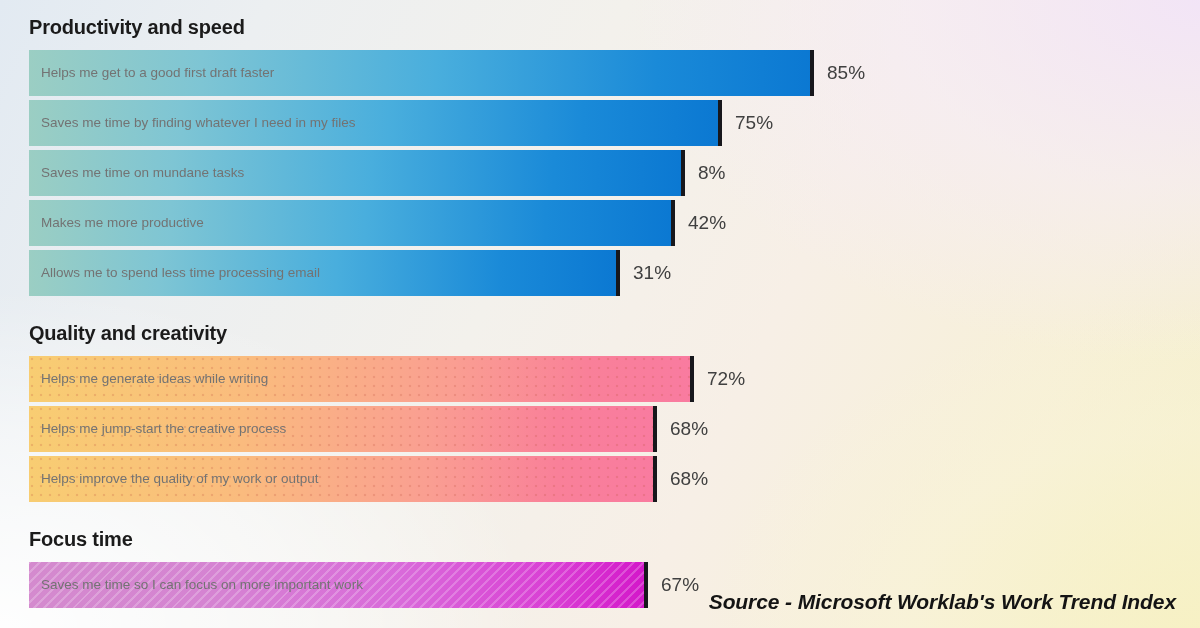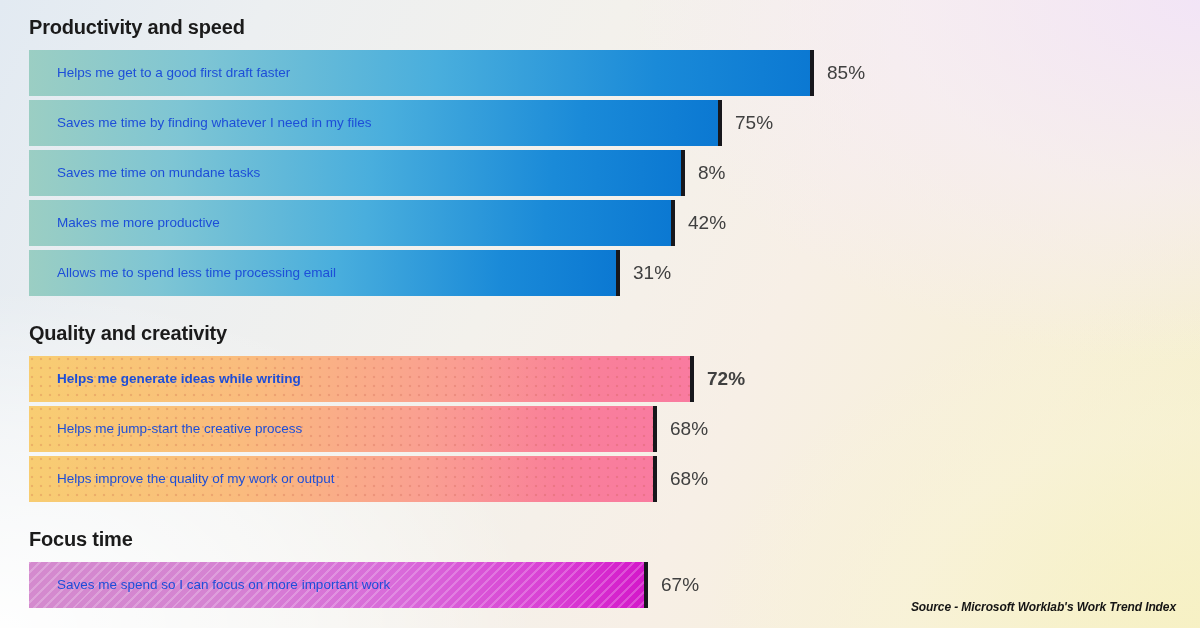--- a/index.html
+++ b/index.html
@@ -106,26 +106,26 @@
     position: absolute;
     top: 0;
     right: 0;
     width: 4px;
     height: 46px;
     background: #17171c;
   }
 
   .bar-label {
     position: absolute;
-    left: 28px;
+    left: 12px;
     top: 0;
     height: 46px;
     line-height: 46px;
     font-size: 13.5px;
-    color: #1d4ed8;
+    color: #737373;
     white-space: nowrap;
     z-index: 3;
   }
 
   .bar-value {
     position: absolute;
     top: 0;
     height: 46px;
     line-height: 46px;
     font-size: 19px;
@@ -156,21 +156,21 @@
         rgba(255, 255, 255, 0.22) 0px,
         rgba(255, 255, 255, 0.22) 2px,
         rgba(255, 255, 255, 0) 2px,
         rgba(255, 255, 255, 0) 7px);
   }
 
   .source-note {
     position: absolute;
     right: 24px;
     bottom: 14px;
-    font-size: 12px;
+    font-size: 21px;
     font-style: italic;
     font-weight: bold;
     color: #141414;
     white-space: nowrap;
     letter-spacing: -0.1px;
   }
 </style>
 </head>
 <body>
 
@@ -228,21 +228,21 @@
         <div class="bar" style="width: 591px;">
           <div class="bar-fill">
             <div class="bar-texture"></div>
           </div>
           <div class="bar-cap"></div>
         </div>
         <div class="bar-label">Allows me to spend less time processing email</div>
         <div class="bar-value" style="left: 604px;">31%</div>
       </div>
       <div class="group-title" style="top: 322px;">Quality and creativity</div>
-      <div class="bar-row pal-orange" style="top: 356px; width: 1171px; font-weight: bold;">
+      <div class="bar-row pal-orange" style="top: 356px; width: 1171px;">
         <div class="bar" style="width: 665px;">
           <div class="bar-fill">
             <div class="bar-texture"></div>
           </div>
           <div class="bar-cap"></div>
         </div>
         <div class="bar-label">Helps me generate ideas while writing</div>
         <div class="bar-value" style="left: 678px;">72%</div>
       </div>
       <div class="bar-row pal-orange" style="top: 406px; width: 1171px;">
@@ -266,20 +266,20 @@
         <div class="bar-value" style="left: 641px;">68%</div>
       </div>
       <div class="group-title" style="top: 528px;">Focus time</div>
       <div class="bar-row pal-purple" style="top: 562px; width: 1171px;">
         <div class="bar" style="width: 619px;">
           <div class="bar-fill">
             <div class="bar-texture"></div>
           </div>
           <div class="bar-cap"></div>
         </div>
-        <div class="bar-label">Saves me spend so I can focus on more important work</div>
+        <div class="bar-label">Saves me time so I can focus on more important work</div>
         <div class="bar-value" style="left: 632px;">67%</div>
       </div>
     </div>
 
   <div class="source-note">Source - Microsoft Worklab's Work Trend Index</div>
 
 </div>
 
 </body></html>

